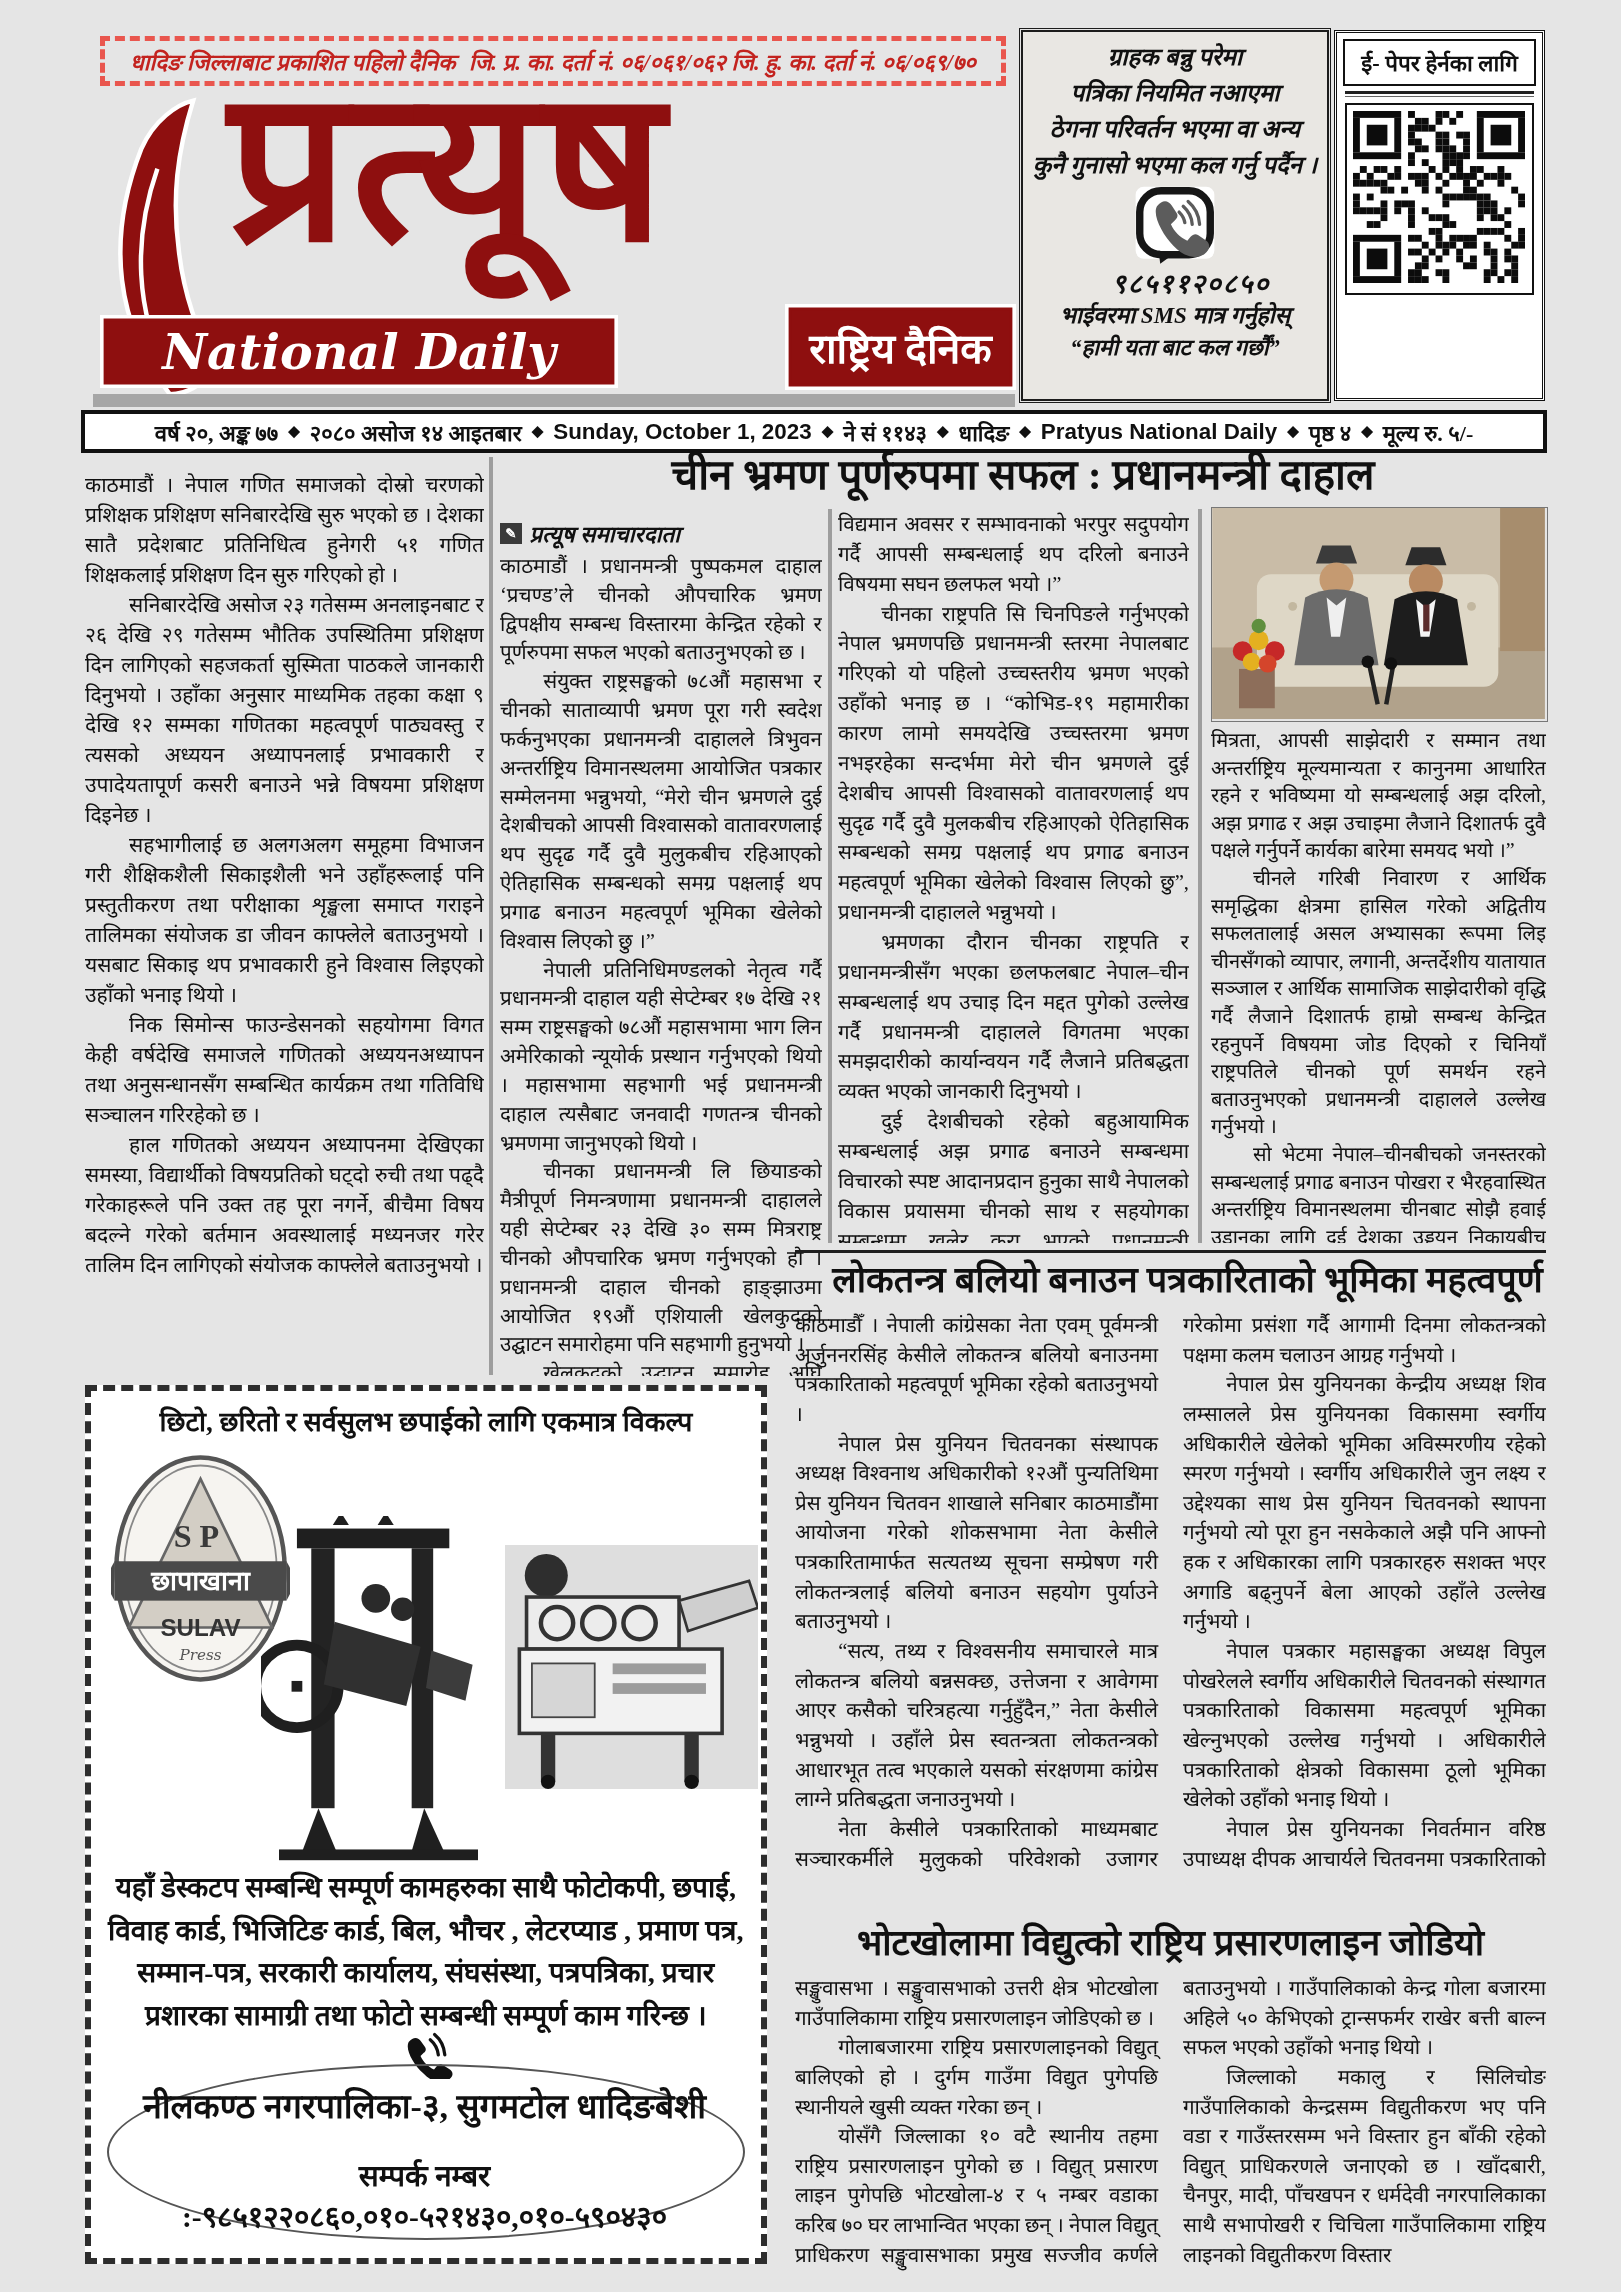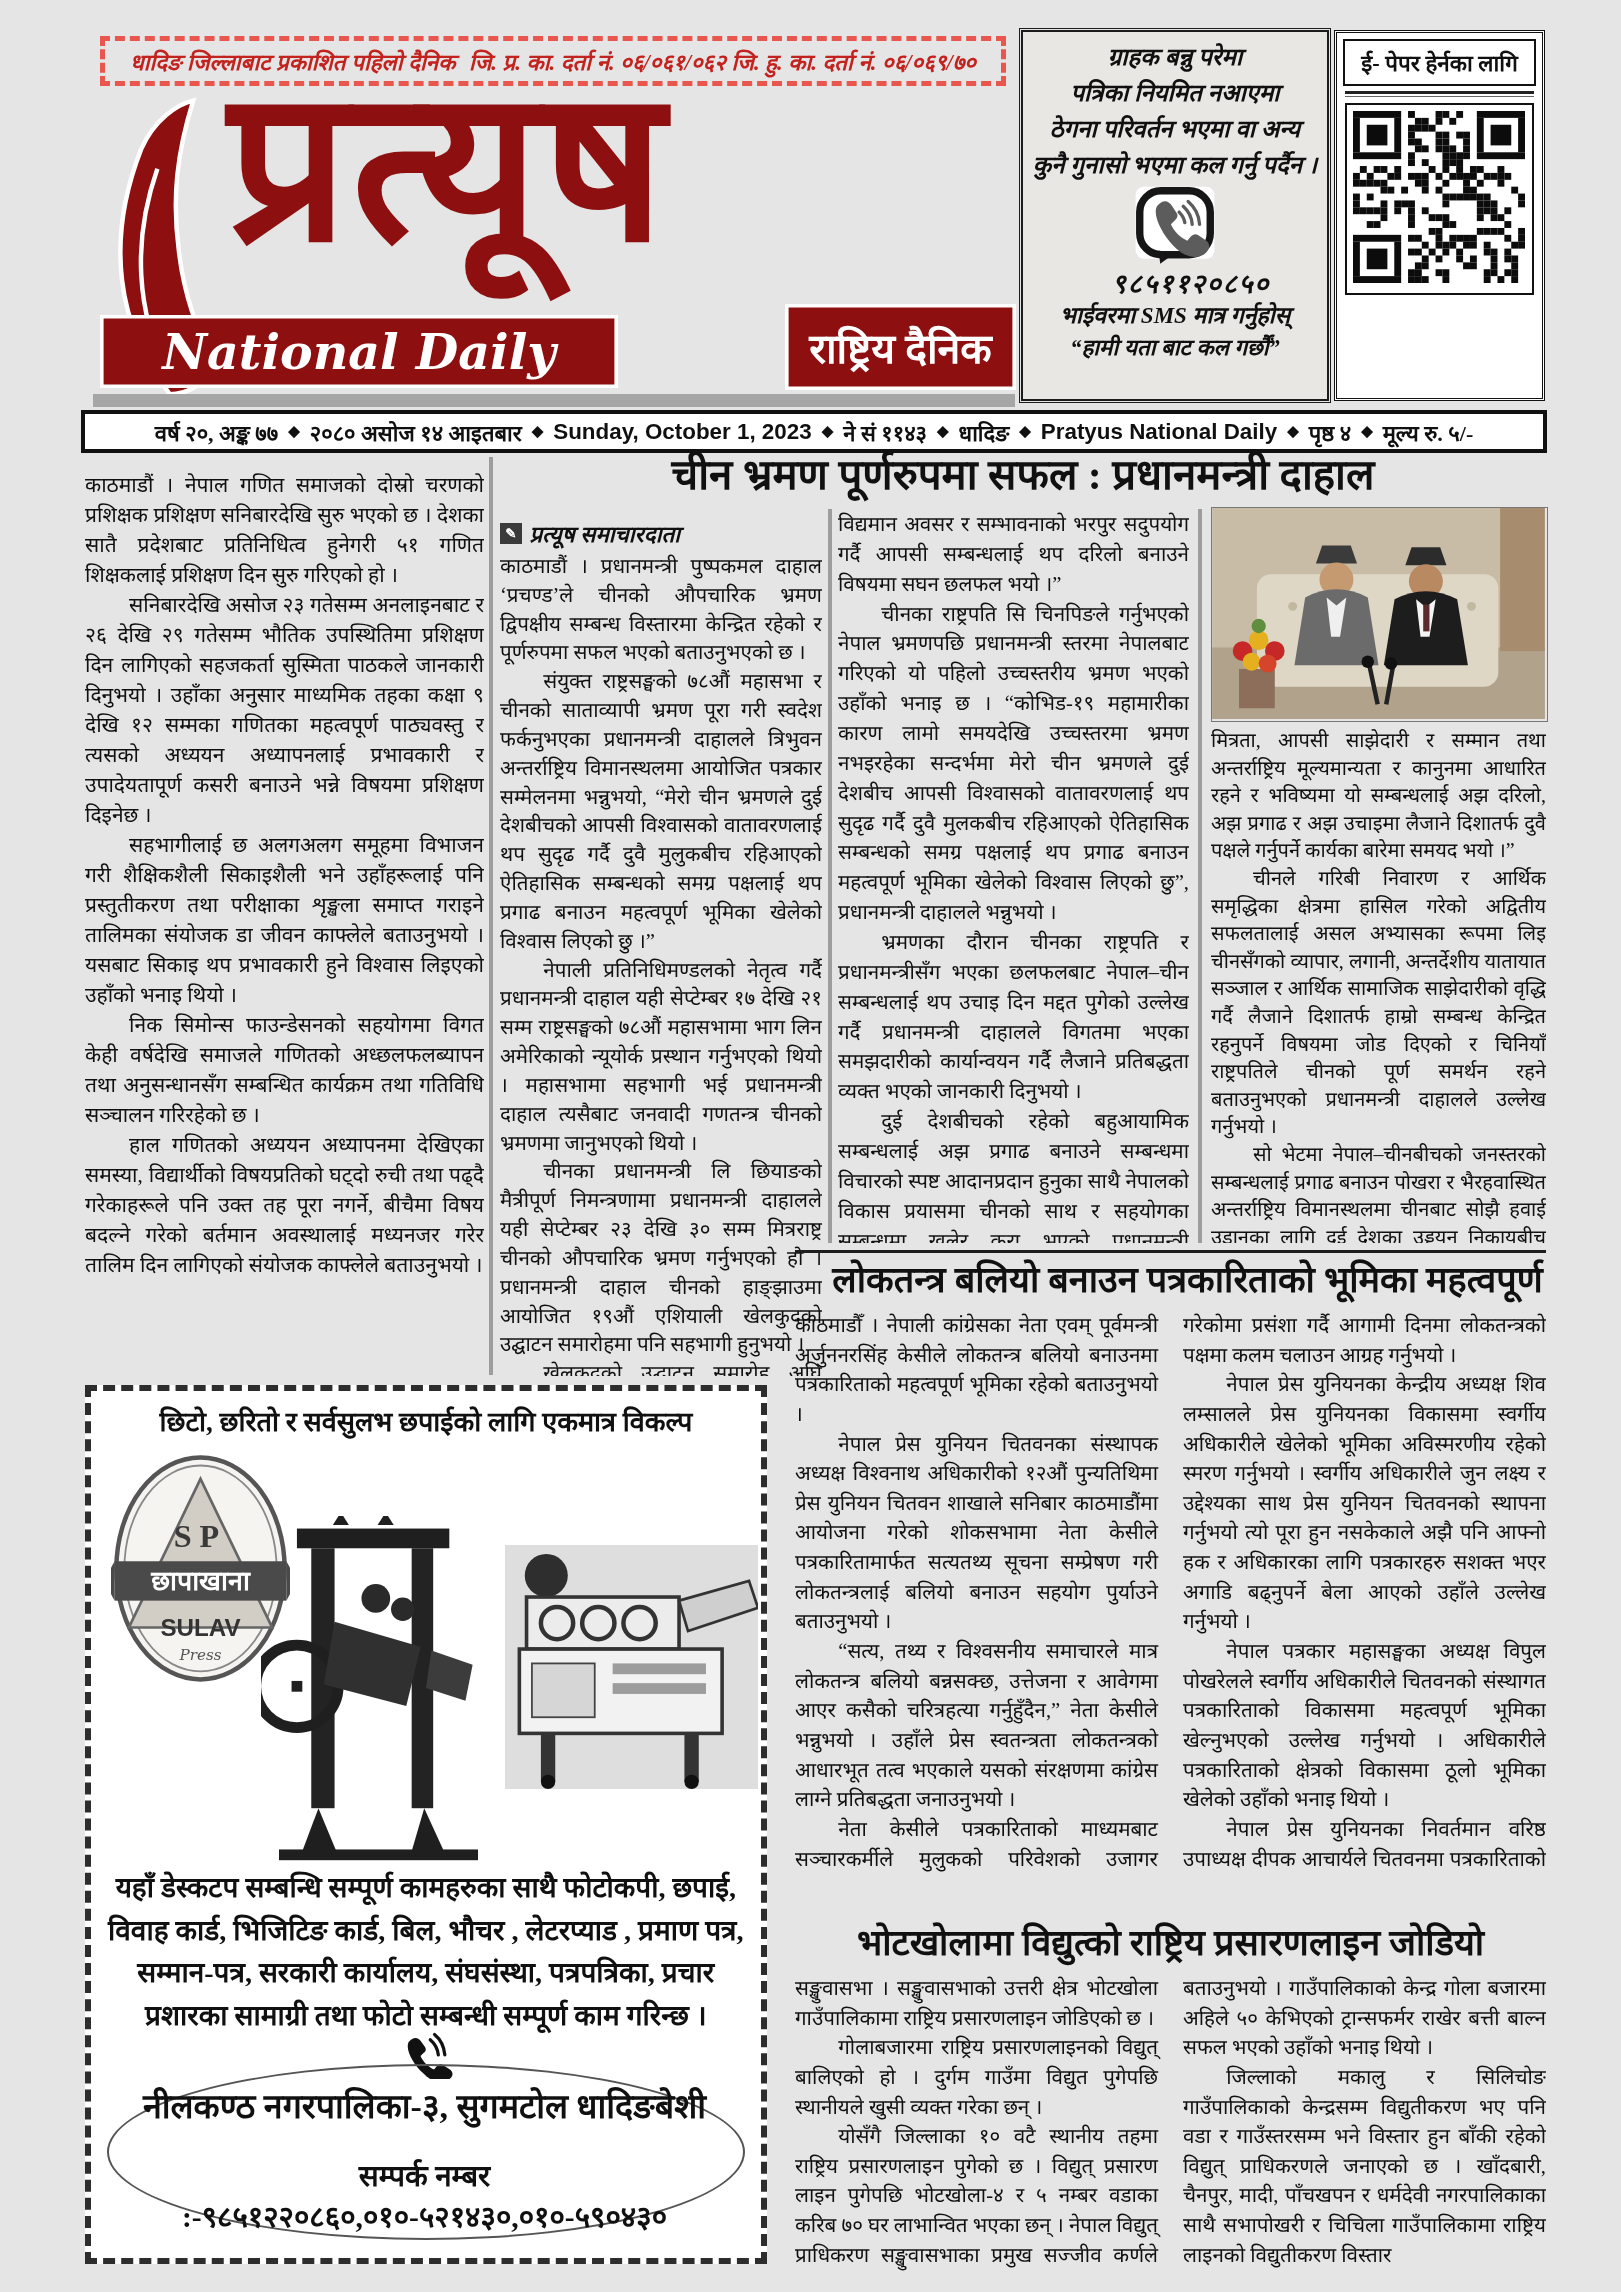--- a/index.html
+++ b/index.html
@@ -342,21 +342,21 @@
 
   <div class="vrule" style="left:489px;top:457px;height:918px;"></div>
   <div class="vrule" style="left:828px;top:509px;height:734px;"></div>
   <div class="vrule" style="left:1198px;top:509px;height:734px;"></div>
 
   <div class="math-art">
     <div class="abody">
       <p>काठमाडौं । नेपाल गणित समाजको दोस्रो चरणको प्रशिक्षक प्रशिक्षण सनिबारदेखि सुरु भएको छ । देशका सातै प्रदेशबाट प्रतिनिधित्व हुनेगरी ५१ गणित शिक्षकलाई प्रशिक्षण दिन सुरु गरिएको हो ।</p>
       <p class="ind">सनिबारदेखि असोज २३ गतेसम्म अनलाइनबाट र २६ देखि २९ गतेसम्म भौतिक उपस्थितिमा प्रशिक्षण दिन लागिएको सहजकर्ता सुस्मिता पाठकले जानकारी दिनुभयो । उहाँका अनुसार माध्यमिक तहका कक्षा ९ देखि १२ सम्मका गणितका महत्वपूर्ण पाठ्यवस्तु र त्यसको अध्ययन अध्यापनलाई प्रभावकारी र उपादेयतापूर्ण कसरी बनाउने भन्ने विषयमा प्रशिक्षण दिइनेछ ।</p>
       <p class="ind">सहभागीलाई छ अलगअलग समूहमा विभाजन गरी शैक्षिकशैली सिकाइशैली भने उहाँहरूलाई पनि प्रस्तुतीकरण तथा परीक्षाका शृङ्खला समाप्त गराइने तालिमका संयोजक डा जीवन काफ्लेले बताउनुभयो । यसबाट सिकाइ थप प्रभावकारी हुने विश्वास लिइएको उहाँको भनाइ थियो ।</p>
-      <p class="ind">निक सिमोन्स फाउन्डेसनको सहयोगमा विगत केही वर्षदेखि समाजले गणितको अध्छलफलब्यापन तथा अनुसन्धानसँग सम्बन्धित कार्यक्रम तथा गतिविधि सञ्चालन गरिरहेको छ ।</p>
+      <p class="ind">निक सिमोन्स फाउन्डेसनको सहयोगमा विगत केही वर्षदेखि समाजले गणितको अध्ययनअध्यापन तथा अनुसन्धानसँग सम्बन्धित कार्यक्रम तथा गतिविधि सञ्चालन गरिरहेको छ ।</p>
       <p class="ind">हाल गणितको अध्ययन अध्यापनमा देखिएका समस्या, विद्यार्थीको विषयप्रतिको घट्दो रुची तथा पढ्दै गरेकाहरूले पनि उक्त तह पूरा नगर्ने, बीचैमा विषय बदल्ने गरेको बर्तमान अवस्थालाई मध्यनजर गरेर तालिम दिन लागिएको संयोजक काफ्लेले बताउनुभयो ।</p>
     </div>
   </div>
 
   <div class="headline china-head">चीन भ्रमण पूर्णरुपमा सफल : प्रधानमन्त्री दाहाल</div>
   <div class="china-byline">
     <span class="byicon">✎</span>
     <span>प्रत्यूष समाचारदाता</span>
   </div>
   <div class="abody china-col1">

